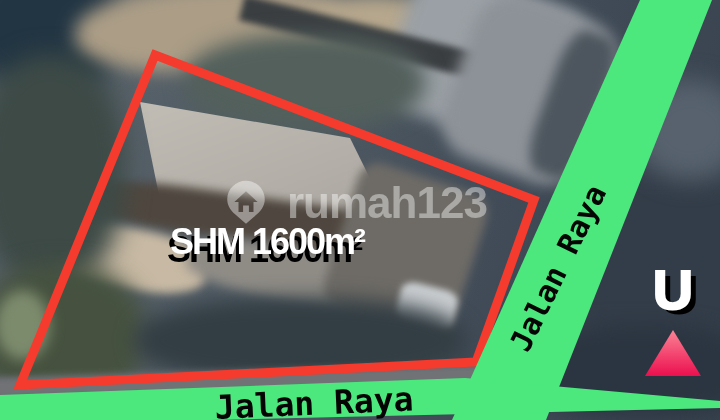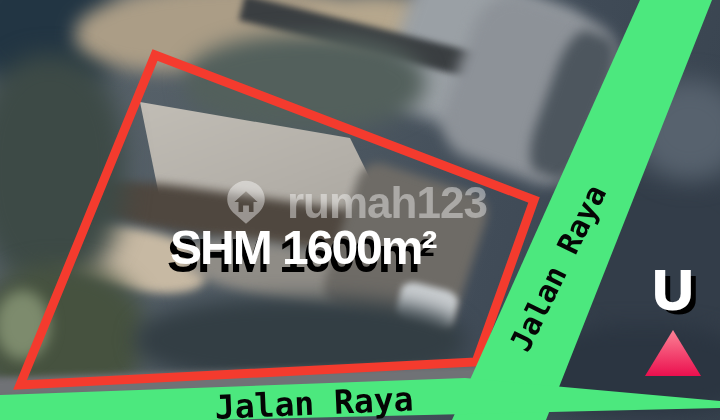--- a/index.html
+++ b/index.html
@@ -54,21 +54,21 @@
   
   .watermark{position:absolute;left:226px;top:179px;display:flex;align-items:center;gap:21px;}
   .watermark .pin{width:40px;height:47px;opacity:0.42;}
   .wm-text{
     font-size:44px;font-weight:bold;letter-spacing:-1px;
     color:var(--watermark-white-alpha,rgba(255,255,255,0.42));line-height:1;
   }
   
   .area-label{
     position:absolute;left:170px;top:224px;
-    font-size:48px;font-weight:bold;letter-spacing:-2px;line-height:1;
+    font-size:36px;font-weight:bold;letter-spacing:-2px;line-height:1;
     color:var(--area-label-white,#fff);
     text-shadow:-3px 8px 0 var(--area-label-shadow,#000);
     white-space:nowrap;
   }
   
   .compass{position:absolute;left:645px;top:262px;width:56px;text-align:center;}
   .compass-u{
     font-size:56px;font-weight:bold;line-height:1;
     color:var(--north-letter-white,#fff);
     -webkit-text-stroke:2px var(--north-letter-white,#fff);

